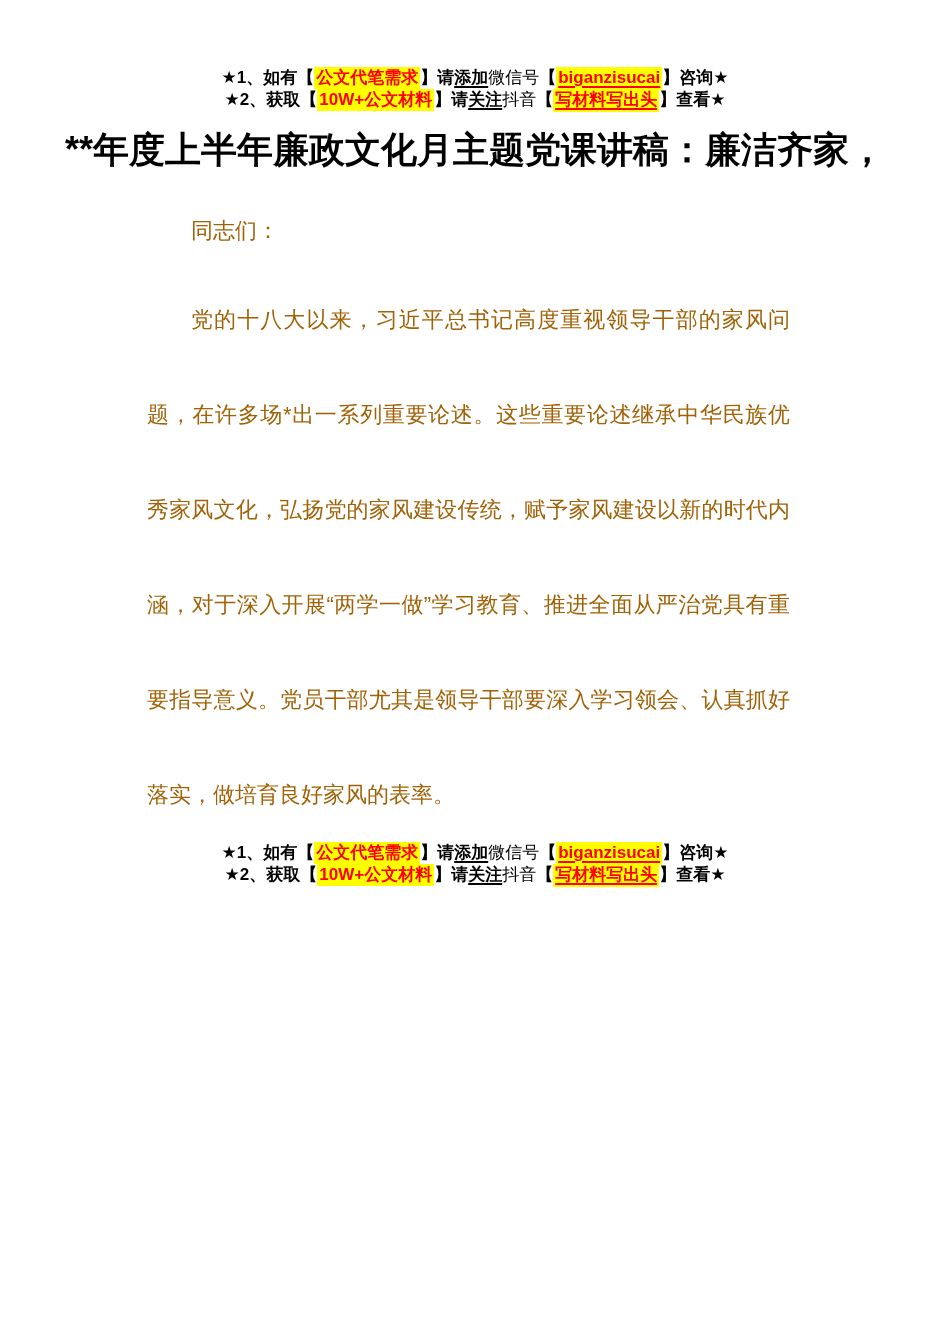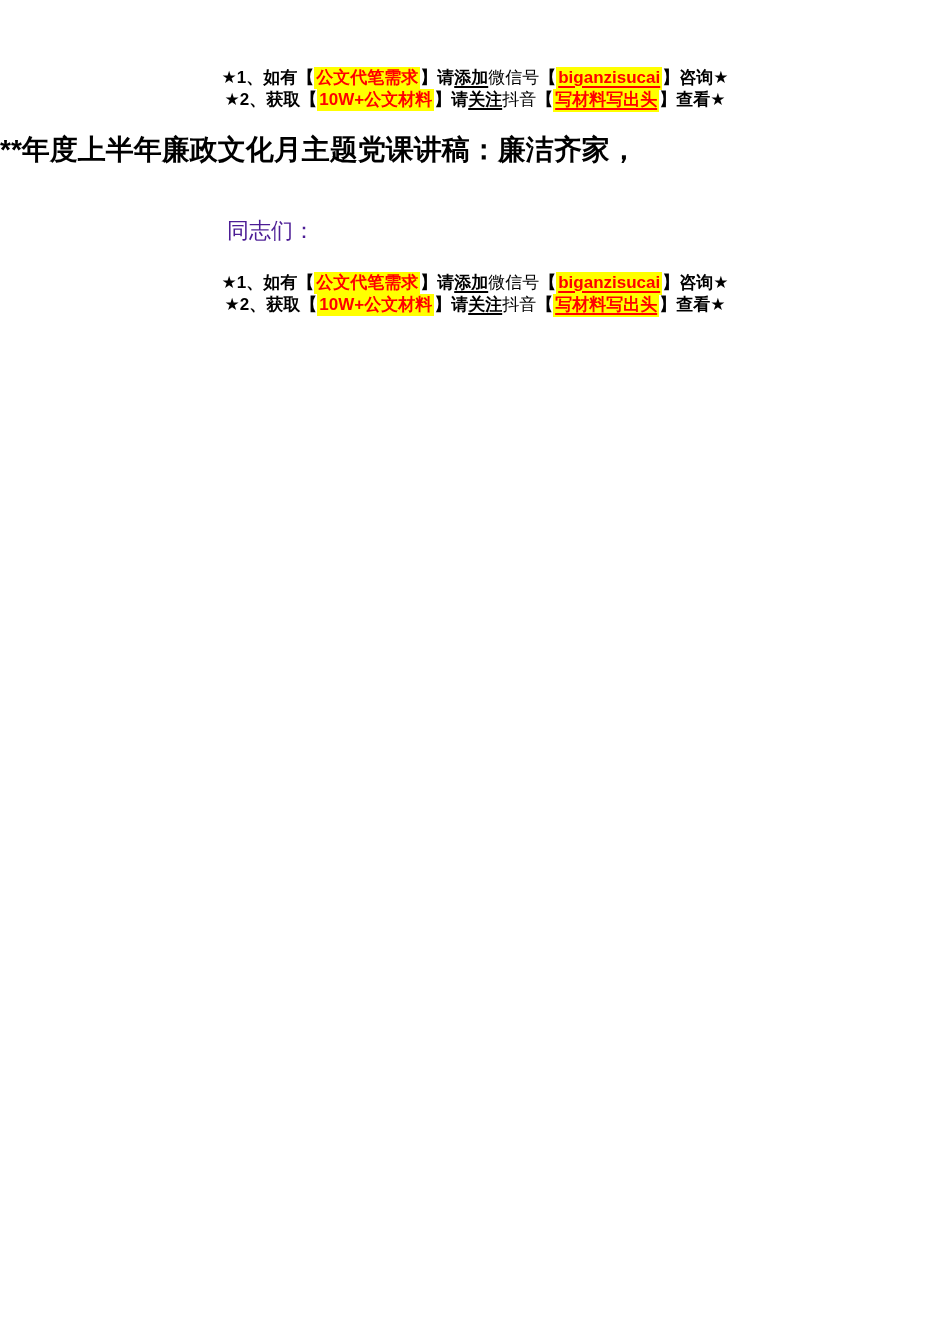--- a/index.html
+++ b/index.html
@@ -42,34 +42,34 @@
     color: #ff0000;
     background: #ffff00;
     padding: 1px 2px 3px 2px;
     text-decoration: underline;
     text-decoration-thickness: 2px;
     text-underline-offset: 3px;
   }
   
   .title {
     margin: -7px 0 0 0;
-    font-size: 28px;
+    font-size: 36px;
     font-weight: bold;
     color: #000000;
+    text-align: center;
   }
   .title-line { display: block; line-height: 91px; }
   
   .doc-body {
     margin-top: -5px;
     padding-left: 147px;
     width: 643px;
     font-size: 22px;
-    color: #4c1d95;
+    color: #a16207;
     text-align: justify;
-    margin-left: 36px;
   }
   .doc-body p {
     margin: 0;
     line-height: 95px;
     text-indent: 2em;
   }
   .doc-body p.p-salutation { line-height: 82px; }
 </style>
 </head>
 <body>
@@ -84,20 +84,21 @@
       <span class="seg-b">★2、获取【</span><span class="seg-hl">10W+公文材料</span><span class="seg-b">】请</span><span class="seg-bu">关注</span><span class="seg-r">抖音</span><span class="seg-b">【</span><span class="seg-hlu">写材料写出头</span><span class="seg-b">】查看★</span>
     </div>
   </div>
 
   <h1 class="title">
     <span class="title-line">**年度上半年廉政文化月主题党课讲稿：廉洁齐家，</span>
   </h1>
 
   <div class="doc-body">
     <p class="p-salutation">同志们：</p>
+    <p>党的十八大以来，习近平总书记高度重视领导干部的家风问题，在许多场*出一系列重要论述。这些重要论述继承中华民族优秀家风文化，弘扬党的家风建设传统，赋予家风建设以新的时代内涵，对于深入开展“两学一做”学习教育、推进全面从严治党具有重要指导意义。党员干部尤其是领导干部要深入学习领会、认真抓好落实，做培育良好家风的表率。</p>
   </div>
 
   <div class="promo promo-bottom">
     <div>
       <span class="seg-b">★1、如有【</span><span class="seg-hl">公文代笔需求</span><span class="seg-b">】请</span><span class="seg-bu">添加</span><span class="seg-r">微信号</span><span class="seg-b">【</span><span class="seg-hlu">biganzisucai</span><span class="seg-b">】咨询★</span>
     </div>
     <div>
       <span class="seg-b">★2、获取【</span><span class="seg-hl">10W+公文材料</span><span class="seg-b">】请</span><span class="seg-bu">关注</span><span class="seg-r">抖音</span><span class="seg-b">【</span><span class="seg-hlu">写材料写出头</span><span class="seg-b">】查看★</span>
     </div>
   </div>

